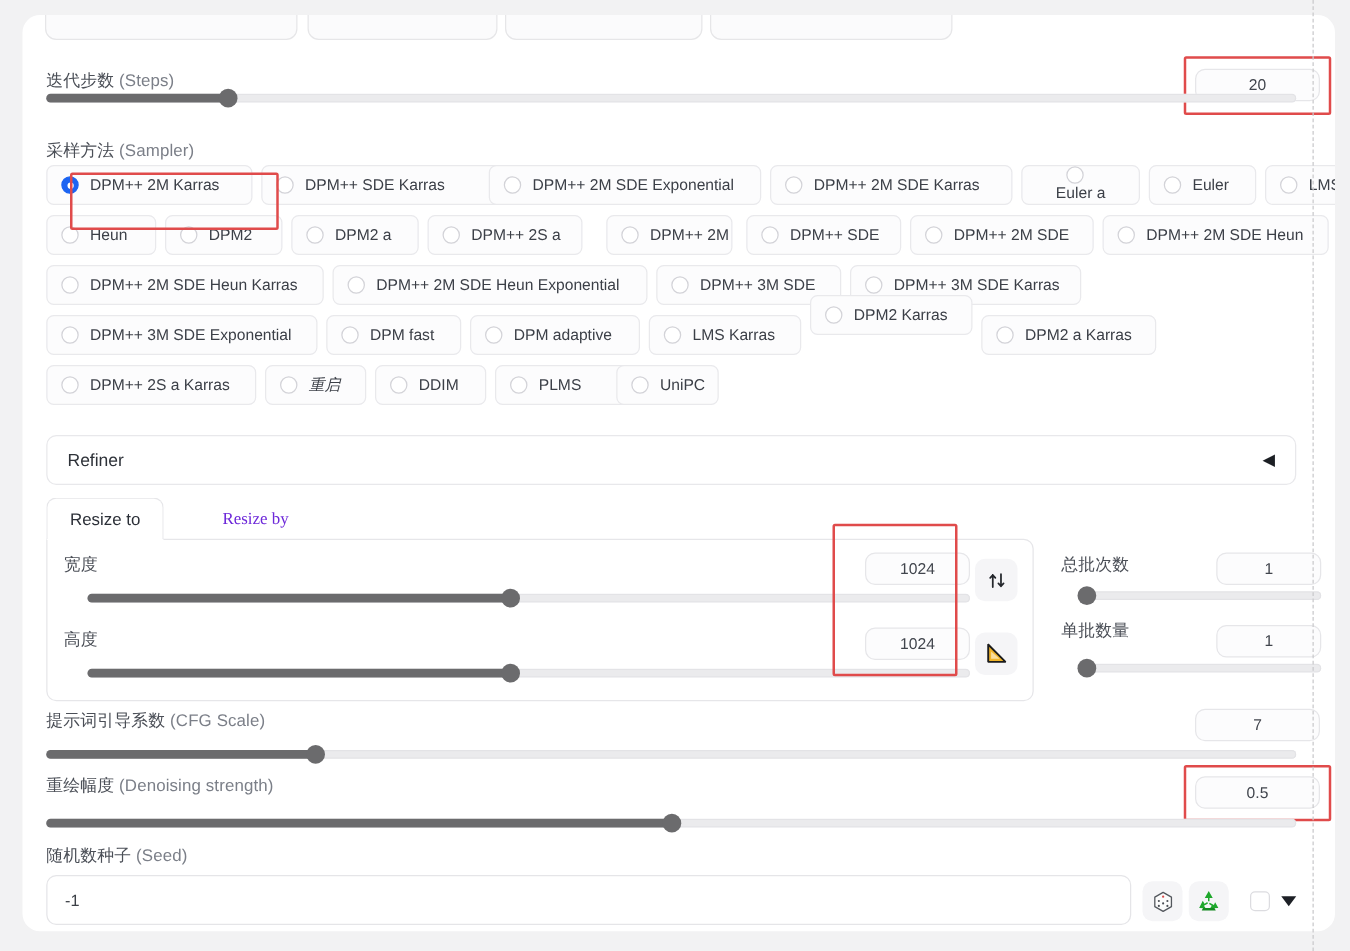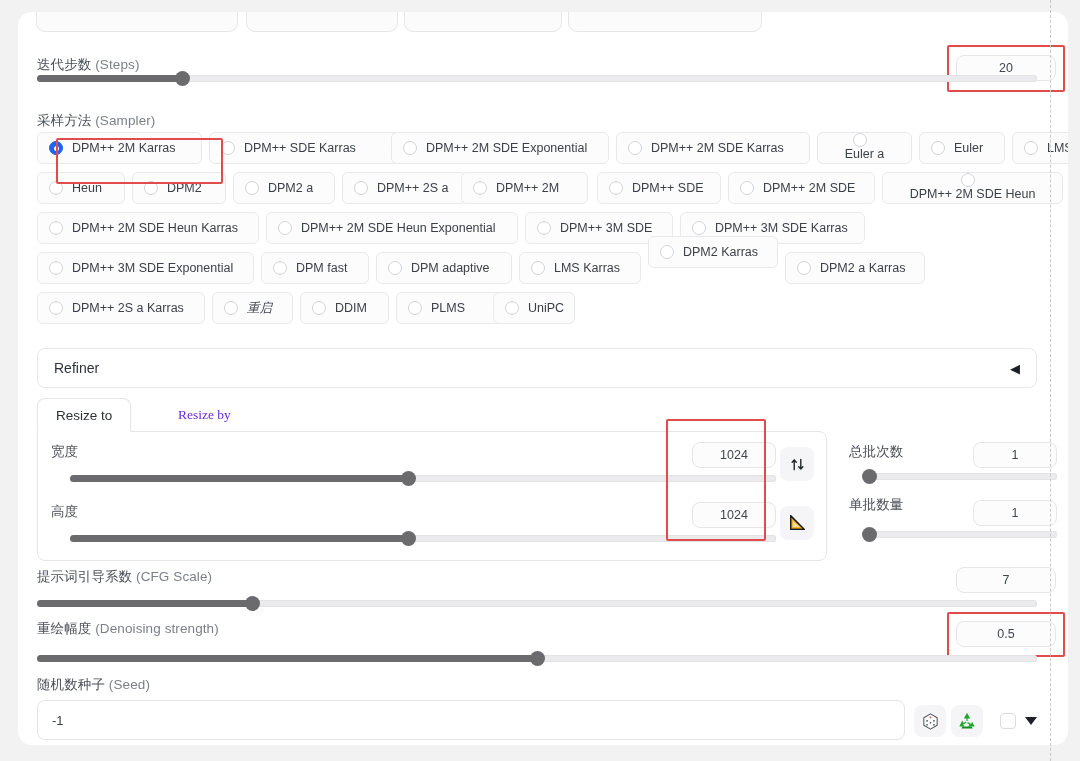--- a/index.html
+++ b/index.html
@@ -255,33 +255,33 @@
         <span>DPM2</span>
       </div>
       <div class="chip" style="left: 196px; top: 40px; width: 102px;">
         <span class="radio"></span>
         <span>DPM2 a</span>
       </div>
       <div class="chip" style="left: 305px; top: 40px; width: 124px;">
         <span class="radio"></span>
         <span>DPM++ 2S a</span>
       </div>
-      <div class="chip" style="left: 424px; top: 40px; width: 127px;">
+      <div class="chip" style="left: 448px; top: 40px; width: 101px;">
         <span class="radio"></span>
         <span>DPM++ 2M</span>
       </div>
       <div class="chip" style="left: 560px; top: 40px; width: 124px;">
         <span class="radio"></span>
         <span>DPM++ SDE</span>
       </div>
       <div class="chip" style="left: 691px; top: 40px; width: 147px;">
         <span class="radio"></span>
         <span>DPM++ 2M SDE</span>
       </div>
-      <div class="chip" style="left: 845px; top: 40px; width: 181px; flex-direction: column;">
+      <div class="chip" style="left: 845px; top: 40px; width: 181px;">
         <span class="radio"></span>
         <span>DPM++ 2M SDE Heun</span>
       </div>
       <div class="chip" style="left: 0px; top: 80px; width: 222px;">
         <span class="radio"></span>
         <span>DPM++ 2M SDE Heun Karras</span>
       </div>
       <div class="chip" style="left: 229px; top: 80px; width: 252px;">
         <span class="radio"></span>
         <span>DPM++ 2M SDE Heun Exponential</span>

